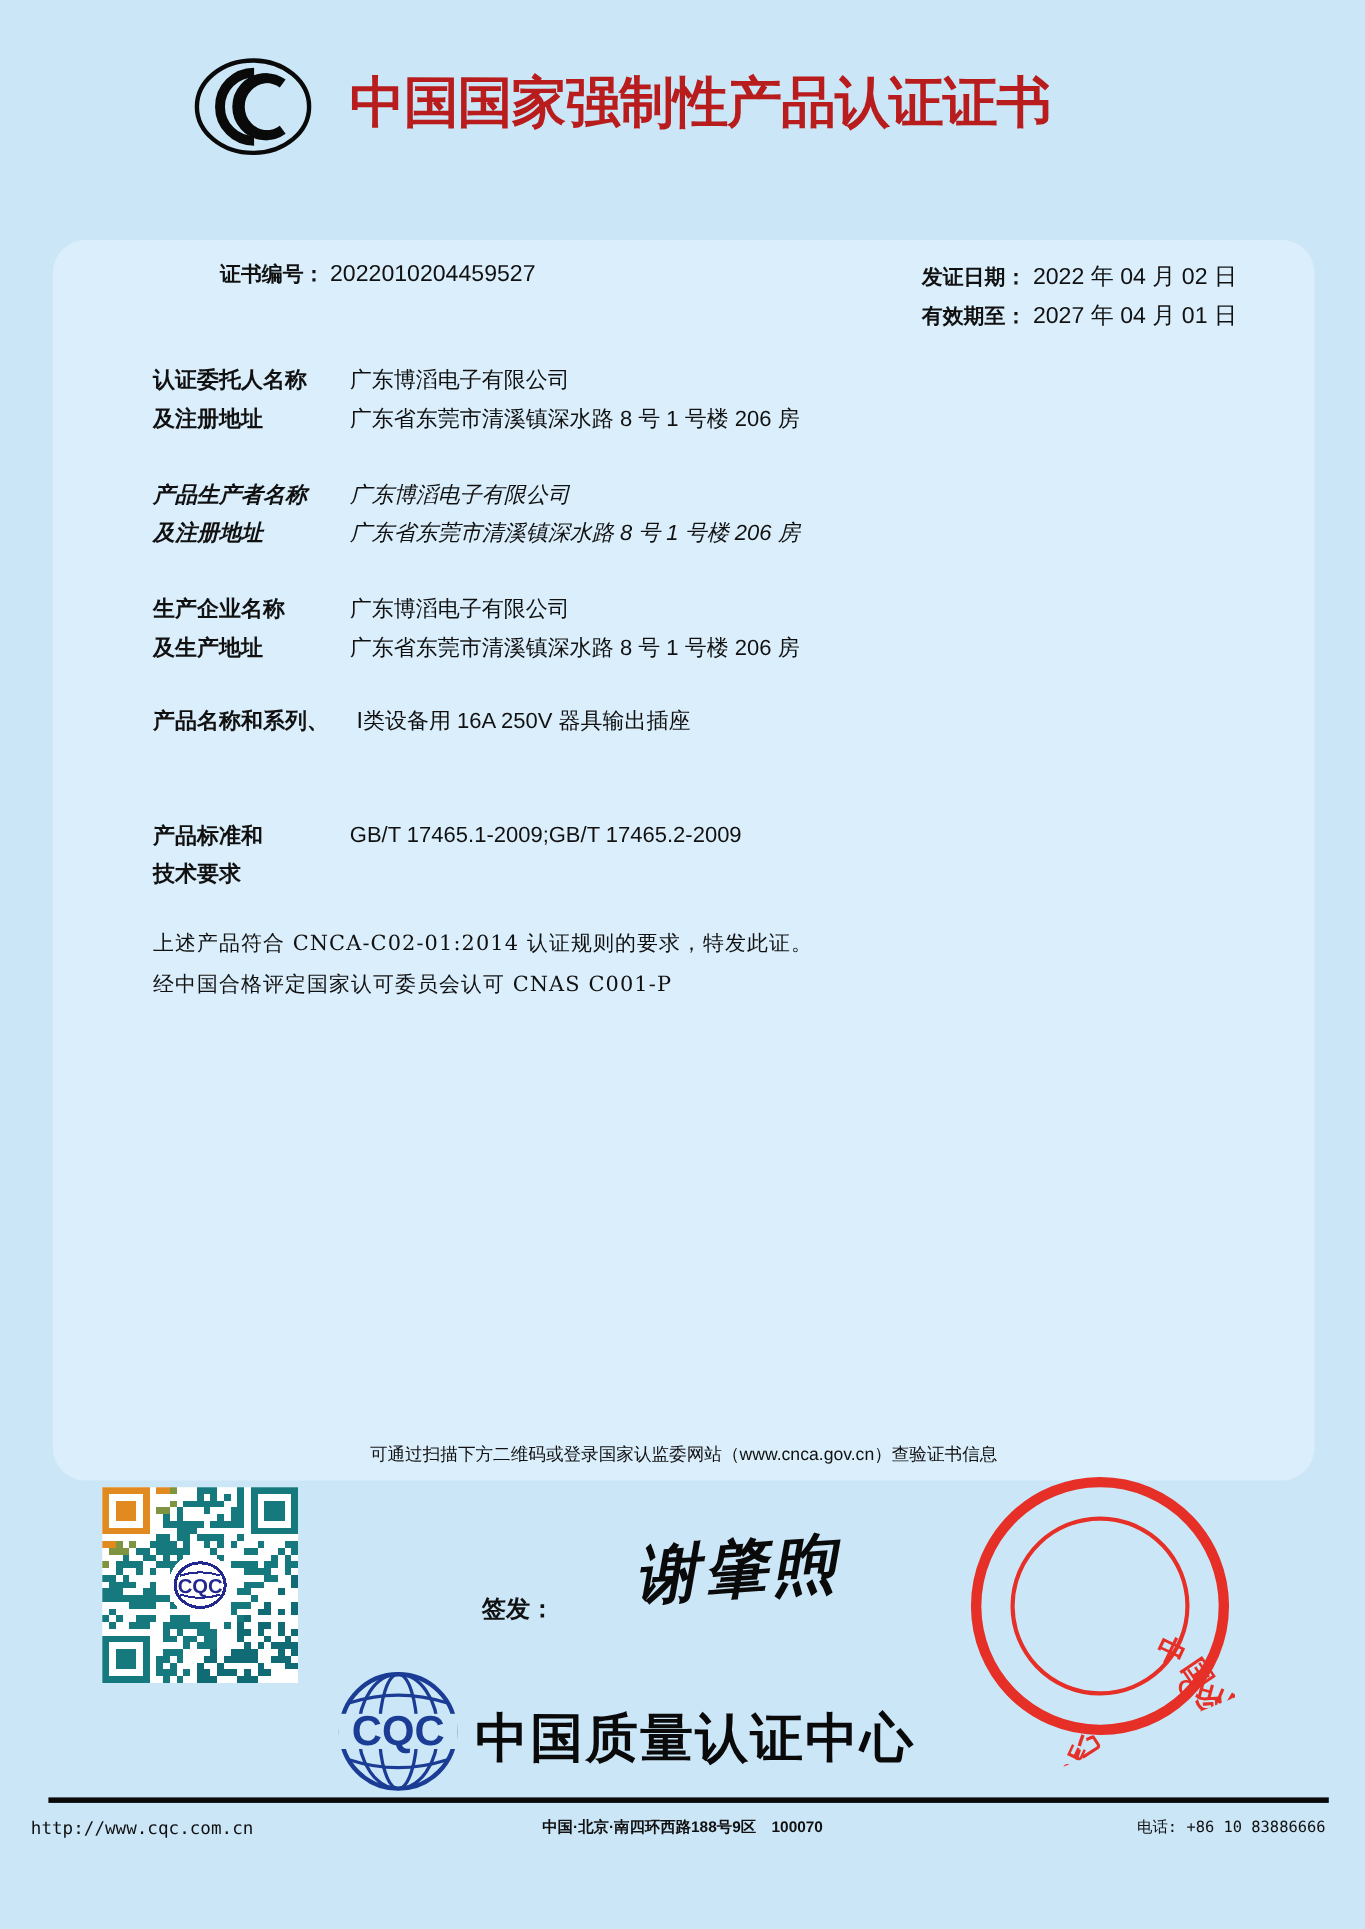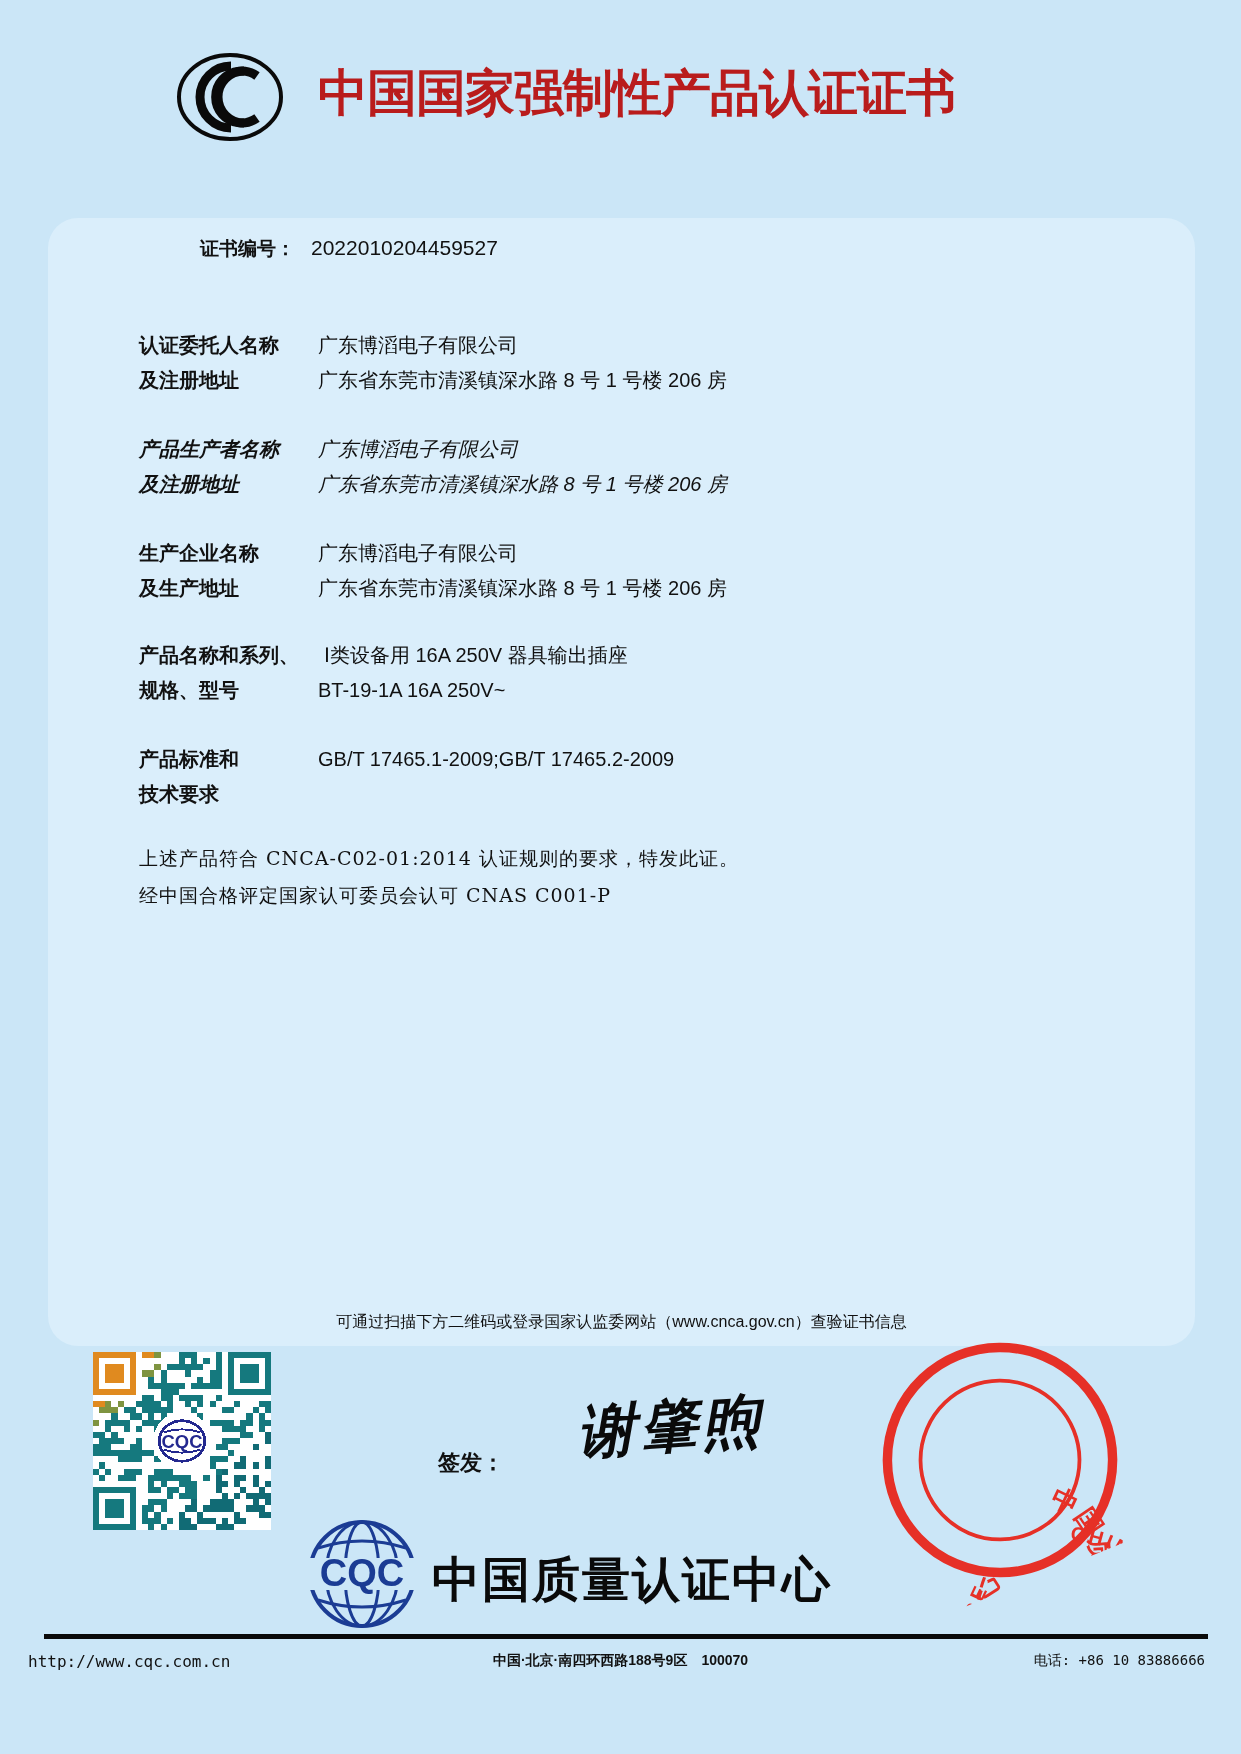--- a/index.html
+++ b/index.html
@@ -16,21 +16,21 @@
     font-size:50px; font-weight:900; letter-spacing:-1px; color:#b91c1c;
     font-family:"Liberation Sans", sans-serif;
   }
   
   .panel{
     position:absolute; left:48px; top:218px; width:1147px; height:1128px;
     background:#daeefb; border-radius:30px;
   }
   .kai{font-family:"DejaVu Serif", serif; font-weight:bold;}
   .certno-row{position:absolute; left:152px; top:18px; font-size:19px;}
-  .certno-row .val{font-family:"Liberation Sans", sans-serif; font-weight:normal; font-size:21px; margin-left:16px;}
+  .certno-row .val{font-family:"Liberation Sans", sans-serif; font-weight:normal; font-size:21px; margin-left:5px;}
   .dates{position:absolute; left:790px; top:16px; font-size:19px; line-height:35px;}
   .dates .val{font-family:"Liberation Sans", sans-serif; font-weight:normal; font-size:21px; margin-left:6px;}
   .fblock{position:absolute; left:91px; width:1010px;}
   .frow{display:flex; height:35px; align-items:center;}
   .flabel{width:179px; font-weight:bold; font-size:20px; flex:0 0 auto;}
   .fvalue{font-size:20px; white-space:pre;}
   .stmts{position:absolute; left:91px; top:622px; font-size:19px; line-height:37px;
          font-family:"DejaVu Serif", serif; letter-spacing:1px;}
   .verify-note{position:absolute; left:0; right:0; top:1094px; text-align:center; font-size:16px;}
   
@@ -69,20 +69,28 @@
     <path d="M 81 24 A 26 26 0 1 0 81 66" fill="none" stroke="#0a0a0a" stroke-width="9"></path>
   </svg>
   <div class="page-title">中国国家强制性产品认证证书</div>
 
   <div class="panel">
 
     <div class="certno-row">
       <span class="kai">证书编号：</span><span class="val">2022010204459527</span>
     </div>
 
+    <div class="dates">
+      <div>
+        <span class="kai">发证日期：</span><span class="val">2022 年 04 月 02 日</span>
+      </div>
+      <div>
+        <span class="kai">有效期至：</span><span class="val">2027 年 04 月 01 日</span>
+      </div>
+    </div>
 
     <div class="fblock" style="top:110px;">
       <div class="frow">
           <span class="flabel">认证委托人名称</span>
           <span class="fvalue">广东博滔电子有限公司</span>
         </div>
       <div class="frow">
           <span class="flabel">及注册地址</span>
           <span class="fvalue">广东省东莞市清溪镇深水路 8 号 1 号楼 206 房</span>
         </div>
@@ -107,24 +115,20 @@
       <div class="frow">
           <span class="flabel">及生产地址</span>
           <span class="fvalue">广东省东莞市清溪镇深水路 8 号 1 号楼 206 房</span>
         </div>
     </div>
 
     <div class="fblock" style="top:420px;">
       <div class="frow">
           <span class="flabel">产品名称和系列、</span>
           <span class="fvalue" style="padding-left:6px;">Ⅰ类设备用 16A 250V 器具输出插座</span>
-        </div>
-      <div class="frow">
-          <span class="flabel">规格、型号</span>
-          <span class="fvalue">BT-19-1A 16A 250V~</span>
         </div>
     </div>
 
     <div class="fblock" style="top:524px;">
       <div class="frow">
           <span class="flabel">产品标准和</span>
           <span class="fvalue">GB/T 17465.1-2009;GB/T 17465.2-2009</span>
         </div>
       <div class="frow">
           <span class="flabel">技术要求</span>

